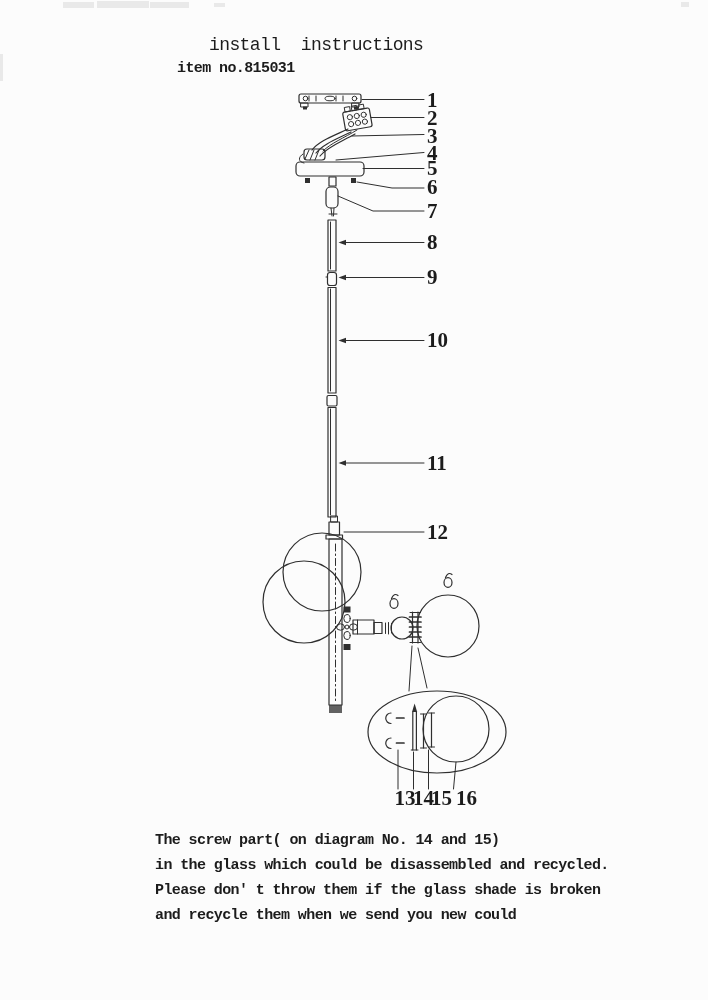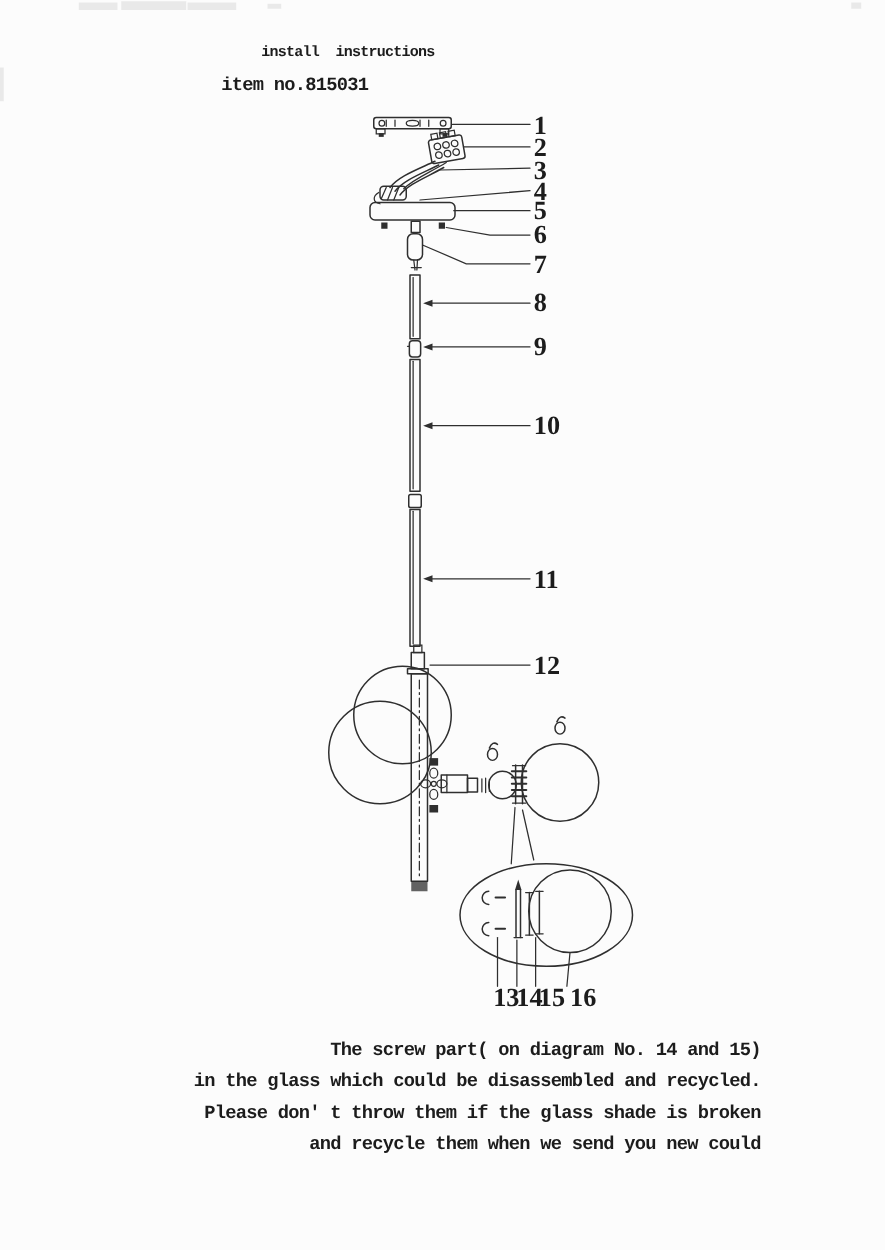--- a/index.html
+++ b/index.html
@@ -23,21 +23,21 @@
   .scan-bar{position:absolute;background:var(--artifact);}
   .bar1{left:63px;top:2px;width:31px;height:6px;}
   .bar2{left:97px;top:1px;width:52px;height:7px;}
   .bar3{left:150px;top:2px;width:39px;height:6px;}
   .bar4{left:214px;top:3px;width:11px;height:4px;}
   .bar5{left:0;top:54px;width:3px;height:27px;}
   .bar6{left:681px;top:2px;width:8px;height:5px;}
 
   .title-line{
     position:absolute;left:209px;top:35px;
-    font-size:12px;letter-spacing:-0.6px;font-weight:bold;
+    font-size:18px;letter-spacing:-0.6px;font-weight:normal;
     white-space:pre;color:var(--text);
   }
   .item-line{
     position:absolute;left:177px;top:60px;
     font-size:15px;letter-spacing:-0.6px;font-weight:bold;
     white-space:pre;color:var(--text);text-align:right;
   }
   .diagram-svg{
     position:absolute;left:0;top:0;width:708px;height:1000px;
     color:var(--ink);
@@ -47,21 +47,21 @@
   .thin{stroke:currentColor;stroke-width:1;fill:none;stroke-linecap:round;}
   .thick{stroke:currentColor;stroke-width:1.7;fill:none;stroke-linecap:round;}
   .solid{fill:currentColor;stroke:none;}
   .callout-num{
     font-family:"Liberation Serif","DejaVu Serif",serif;
     font-size:21px;font-weight:600;fill:var(--text);
   }
   .footer-text{
     position:absolute;left:155px;top:828px;
     font-size:15px;letter-spacing:-0.6px;font-weight:bold;
-    line-height:25px;color:var(--text);text-align:right;
+    line-height:25px;color:var(--text);
   }
   .footer-text div{white-space:pre;}
 </style>
 </head>
 <body>
 
 <div class="page">
 
   <div class="scan-bar bar1"></div>
   <div class="scan-bar bar2"></div>

